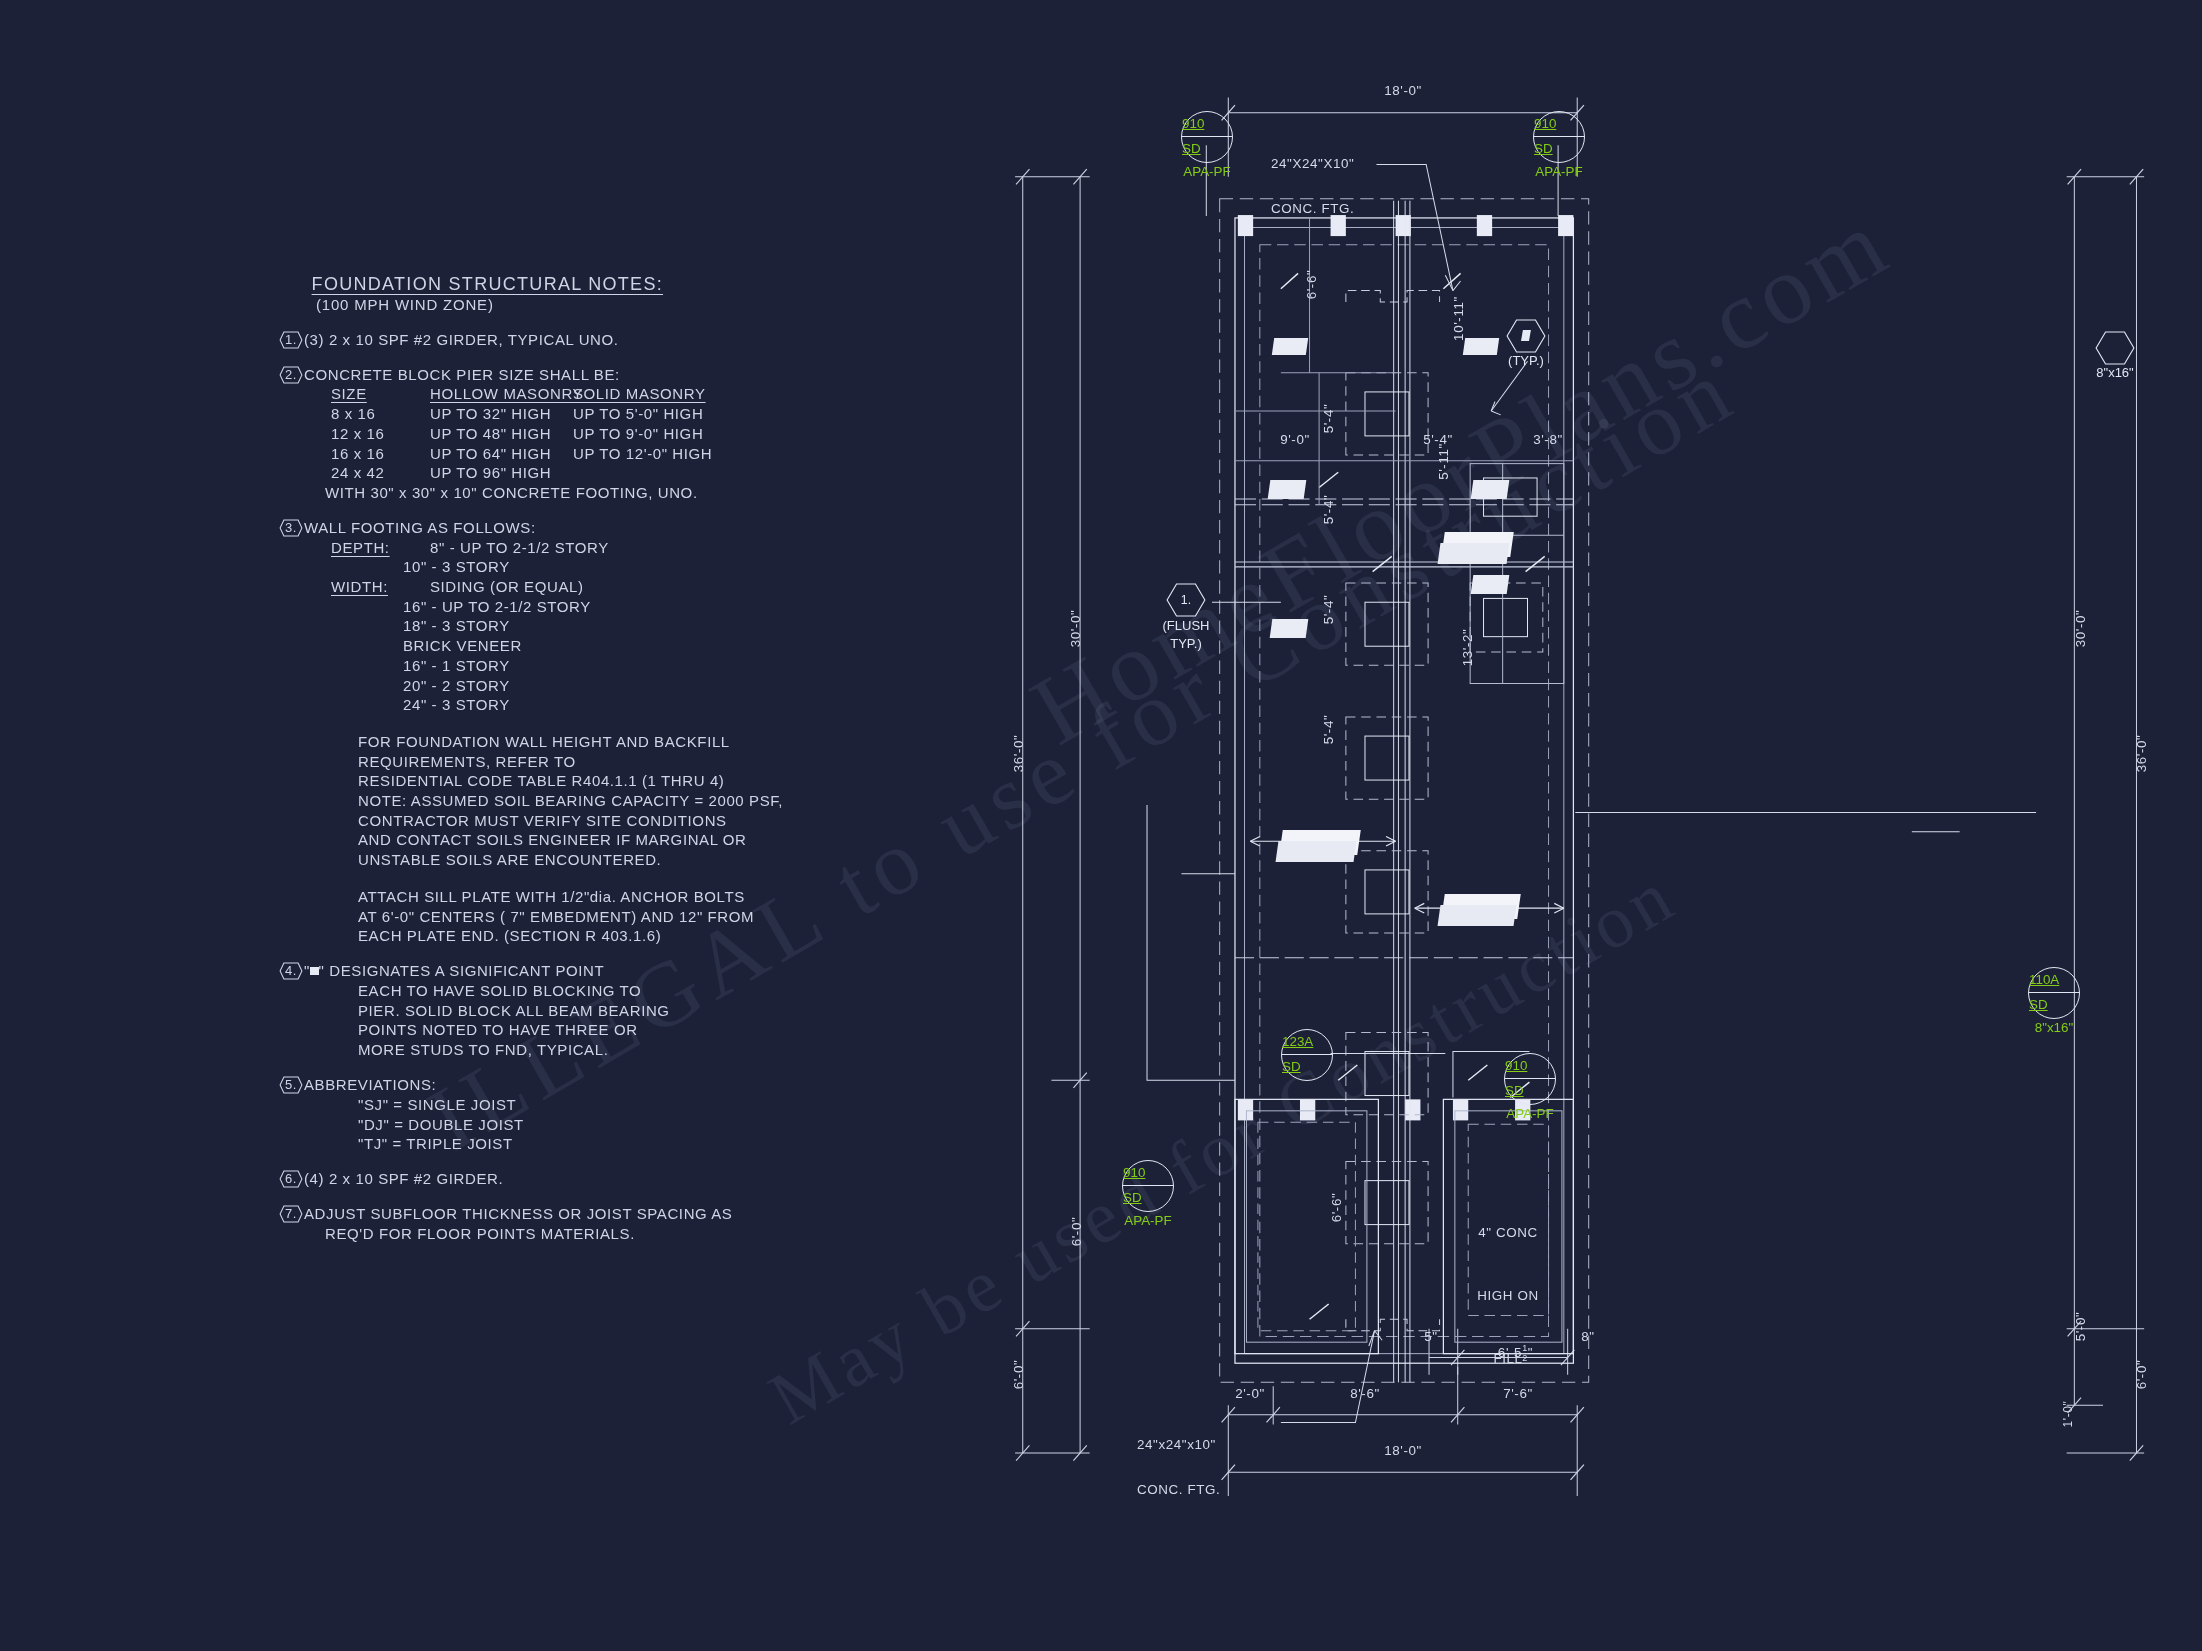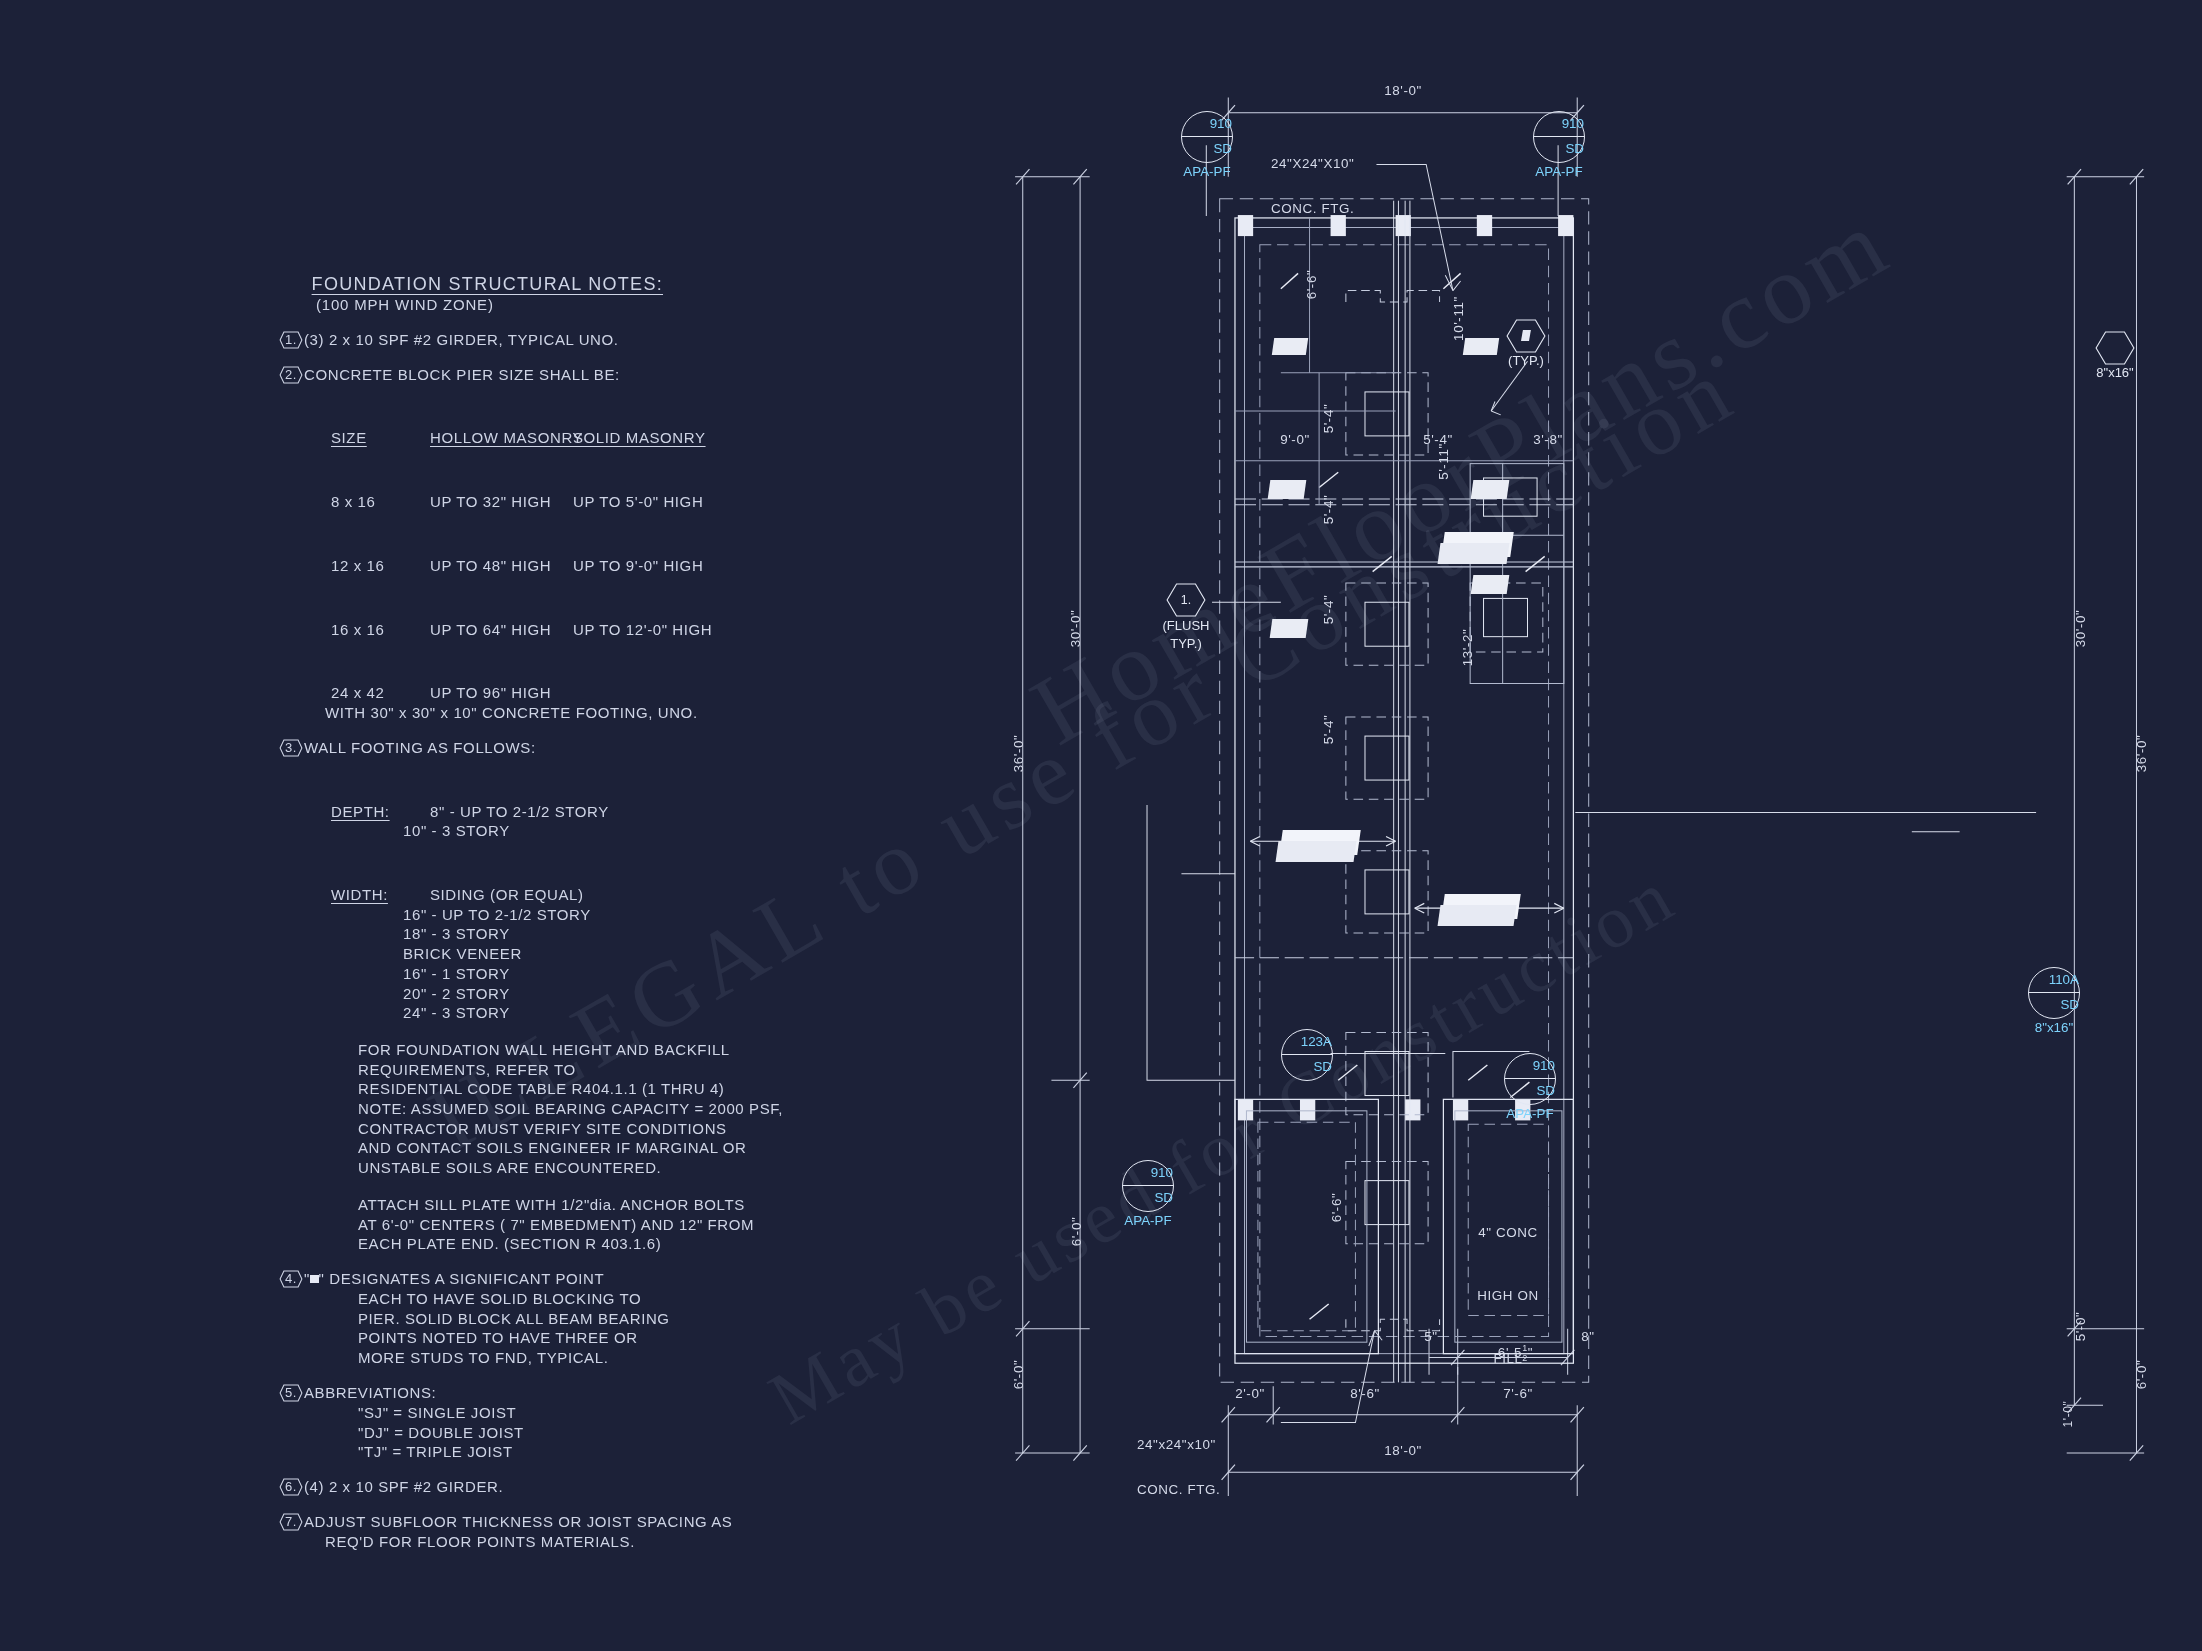--- a/index.html
+++ b/index.html
@@ -93,21 +93,21 @@
   }
   .hexnum svg { position:absolute; left:0; top:0; }
   .hexnum span { position: relative; z-index: 2; }
   .note .body { display: block; }
   .ln { display: block; white-space: pre; }
   .ind1 { padding-left: 21px; }
   .ind2 { padding-left: 54px; }
   .ind3 { padding-left: 99px; }
   .u { text-decoration: underline; text-underline-offset: 2.9px; }
   .tblrow { display: block; white-space: pre; padding-left: 27px; }
-  .c1 { display:inline-block; width: 99px; margin-top: 44px; }
+  .c1 { display:inline-block; width: 99px; }
   .c2 { display:inline-block; width: 143px; }
   .blocksq {
     display: inline-block;
     width: 8.6px; height: 8.6px;
     background: #e6eaf5;
     vertical-align: 1px;
   }
 
   
   #plan {
@@ -129,23 +129,24 @@
     text-align: center;
   }
   .lbl.vert { transform: rotate(-90deg); transform-origin: 50% 50%; }
   .lbl.small { font-size: 12px; }
 
   .bubble {
     position: absolute;
     border: 1.2px solid #e2e7f3;
     border-radius: 50%;
     width: 50px; height: 50px;
-    text-align: right;
+    text-align: left;
     font-size: 13.4px;
-    color: #7dd3fc;
+    color: #84cc16;
+    text-decoration: underline;
   }
   .bubble .top { display:block; height: 24px; line-height: 24px; }
   .bubble .mid { display:block; height:0; border-top: 1.2px solid #e2e7f3; }
   .bubble .bot { display:block; height: 24px; line-height: 24px; }
   .bubble .cap {
     position:absolute; left:50%; top: 52px;
     transform: translateX(-50%);
     font-size: 13.4px;
     white-space: nowrap;
   }

